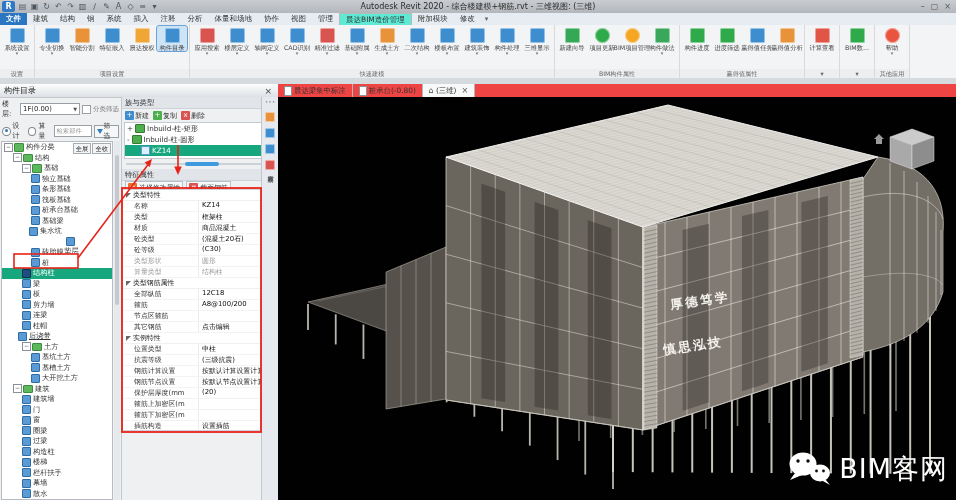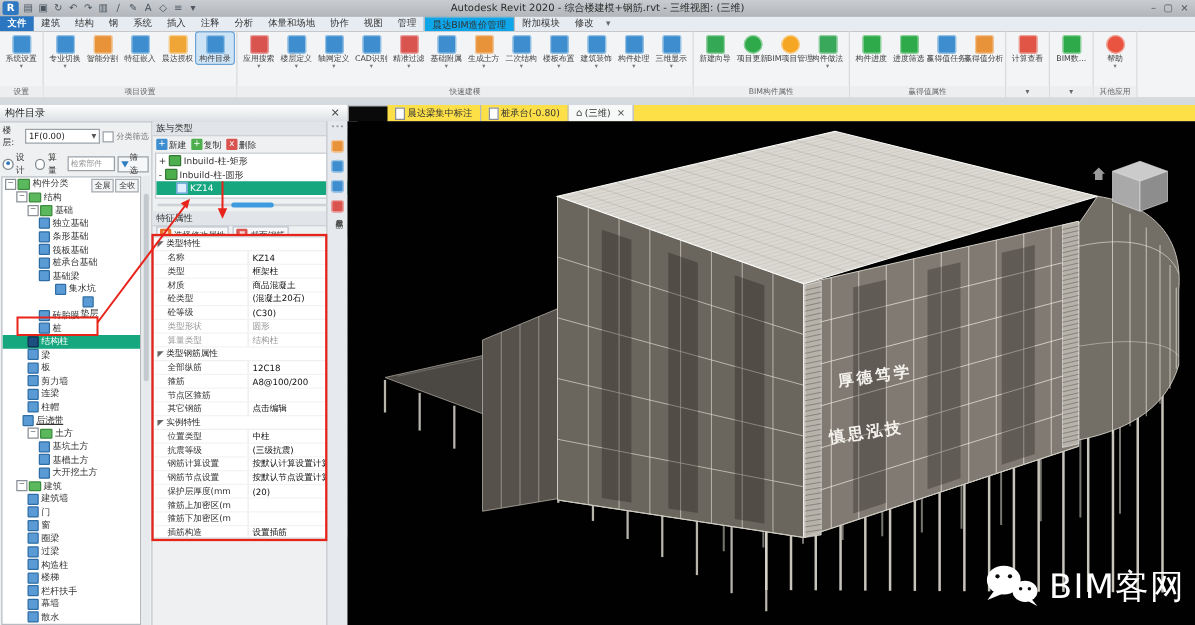--- a/index.html
+++ b/index.html
@@ -11,21 +11,21 @@
   .qa{display:flex;align-items:center;gap:3px;padding-left:2px;}
   .qicon{display:inline-block;min-width:9px;text-align:center;font-size:8px;color:#4a5560;line-height:11px;}
   .qicon.logo{background:#2f78c2;color:#fff;font-weight:bold;border-radius:2px;padding:0 2px;font-size:8px;}
   .wtitle{position:absolute;left:0;right:0;text-align:center;font-size:8px;color:#2b2b2b;pointer-events:none;}
   .wctrls{margin-left:auto;display:flex;gap:6px;padding-right:5px;font-size:8px;color:#555;}
   
   .menubar{position:absolute;left:0;top:13px;width:956px;height:12px;background:#e7ecf2;
     display:flex;align-items:stretch;font-size:7.5px;color:#333;}
   .mtab{padding:0 6px;line-height:12px;white-space:nowrap;}
   .mtab.file{background:#2a76c0;color:#fff;font-weight:bold;}
-  .mtab.active{background:#0ea5e9;border:1px solid #b9b9b9;border-bottom:none;line-height:11px;}
+  .mtab.active{background:#5eead4;border:1px solid #b9b9b9;border-bottom:none;line-height:11px;}
   .mtoggle{margin-left:4px;line-height:12px;color:#666;font-size:7px;}
   
   .ribbon{position:absolute;left:0;top:25px;width:956px;height:53px;background:#f3f4f5;
     border-bottom:1px solid #c7c7c7;display:flex;}
   .rgroup{position:relative;border-right:1px solid #dadada;padding:1px 2px 9px 2px;display:flex;}
   .rbtns{display:flex;align-items:flex-start;}
   .rbtn{width:30px;display:flex;flex-direction:column;align-items:center;padding-top:2px;border-radius:2px;}
   .rbtn .ric{width:15px;height:15px;border-radius:2px;margin-bottom:1px;box-shadow:inset 0 0 0 1px rgba(255,255,255,.45);}
   .rbtn .ric.circle{border-radius:50%;}
   .rbtn .rlabel{font-size:6.3px;color:#444;text-align:center;line-height:7px;white-space:nowrap;}
@@ -81,36 +81,36 @@
   .slider{position:relative;height:8px;margin:1px 4px;}
   .slider .track{position:absolute;left:0;right:0;top:3px;height:2px;background:#ccd2d8;}
   .slider .sthumb{position:absolute;left:38%;top:2px;width:34px;height:4px;background:#3f9be0;border-radius:2px;}
   .fbtns2{height:13px;display:flex;align-items:center;gap:3px;padding:0 3px;font-size:6.9px;color:#333;}
   .pbtn{height:11px;display:flex;align-items:center;gap:2px;border:1px solid #b9c2ca;background:#f6f8fa;padding:0 2px;}
   .props{position:absolute;left:0;right:2px;top:92px;height:240px;background:#fff;border:1px solid #d0d4d8;
     font-size:6.9px;color:#333;overflow:hidden;}
   .psec{height:10px;display:flex;align-items:center;font-weight:normal;color:#222;padding-left:3px;gap:2px;
     border-bottom:1px solid #f0f0f0;}
   .psec .tri{width:0;height:0;border-top:5px solid #666;border-right:5px solid transparent;}
-  .prow{height:10px;display:flex;align-items:flex-end;border-bottom:1px solid #f3f3f3;}
+  .prow{height:10px;display:flex;align-items:flex-start;border-bottom:1px solid #f3f3f3;}
   .plabel{flex:0 0 64px;padding-left:11px;border-right:1px solid #ececec;color:#333;
     white-space:nowrap;overflow:hidden;}
   .pval{flex:1;padding-left:3px;color:#111;white-space:nowrap;overflow:hidden;}
   .prow.muted .plabel,.prow.muted .pval{color:#9a9a9a;}
   
   .strip{position:absolute;right:0;top:13px;width:16px;bottom:0;background:#e6eaee;border-left:1px solid #c3c7cb;
     display:flex;flex-direction:column;align-items:center;}
   .strip .handle{color:#9aa0a6;font-size:6px;line-height:6px;margin:2px 0;}
   .sitem{display:flex;flex-direction:column;align-items:center;margin-top:5px;}
   .sitem .sic{width:10px;height:10px;border-radius:2px;box-shadow:inset 0 0 0 1px rgba(255,255,255,.5);}
   .sitem .slab{writing-mode:vertical-rl;font-size:6.2px;color:#444;margin-top:1px;letter-spacing:0;}
   
   .viewport{position:absolute;left:278px;top:84px;right:0;bottom:0;}
-  .vtabs{position:absolute;left:0;top:0;right:0;height:13px;background:#fde047;border-bottom:1px solid #b3b7bb;
-    display:flex;font-size:7.4px;color:#333;margin-left:32px;}
+  .vtabs{position:absolute;left:0;top:0;right:0;height:13px;background:#ef4444;border-bottom:1px solid #b3b7bb;
+    display:flex;font-size:7.4px;color:#333;}
   .vtab{display:flex;align-items:center;gap:2px;padding:0 6px;border-right:1px solid #b3b7bb;white-space:nowrap;}
   .vtab .doc{width:6px;height:8px;background:#fff;border:1px solid #8a9097;}
   .vtab .house{font-size:8px;color:#444;line-height:8px;}
   .vtab.active{background:#f7f8f8;}
   .vtab .tclose{margin-left:3px;color:#555;font-size:8px;}
   .canvas{position:absolute;left:0;top:13px;right:0;bottom:0;background:#010101;overflow:hidden;}
   .watermark{position:absolute;right:8px;bottom:12px;display:flex;align-items:center;gap:7px;z-index:20;}
   .watermark .wm-text{color:#fff;font-size:27px;letter-spacing:1px;font-weight:500;}
   
   .anno{position:absolute;left:0;top:0;width:956px;height:500px;pointer-events:none;z-index:60;}
@@ -395,21 +395,21 @@
             <span>筏板基础</span>
           </div>
           <div class="trow" style="padding-left: 29px;">
             <span class="cube"></span>
             <span>桩承台基础</span>
           </div>
           <div class="trow" style="padding-left: 29px;">
             <span class="cube"></span>
             <span>基础梁</span>
           </div>
-          <div class="trow" style="padding-left: 42px;">
+          <div class="trow" style="padding-left: 27px;">
             <span class="cube"></span>
             <span>集水坑</span>
           </div>
           <div class="trow" style="padding-left: 29px; flex-direction: column;">
             <span class="cube"></span>
             <span>垫层</span>
           </div>
           <div class="trow" style="padding-left: 29px;">
             <span class="cube"></span>
             <span>砖胎膜</span>

